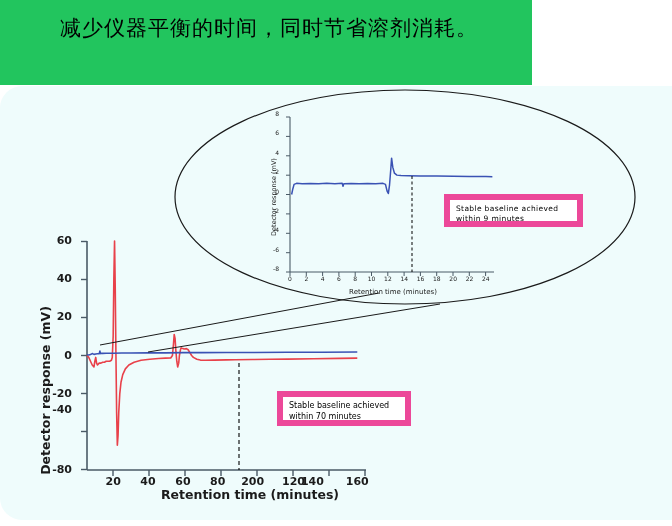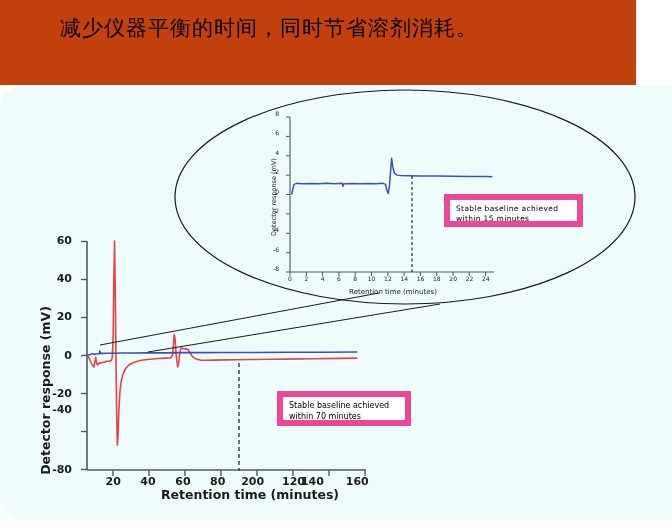--- a/index.html
+++ b/index.html
@@ -7,22 +7,22 @@
     width:672px;height:526px;
     background:#ffffff;
     font-family:"Liberation Sans",sans-serif;
     overflow:hidden;
     position:relative;
   }
   #slide{position:absolute;left:0;top:0;width:672px;height:526px;}
 
   
   .title-area{
-    position:absolute;left:0;top:0;width:636px;height:85px;
-    background:#c2410c;
+    position:absolute;left:0;top:0;width:532px;height:85px;
+    background:#22c55e;
   }
   .title-text{
     position:absolute;left:60px;top:14px;width:560px;
     font-family:"DejaVu Serif","Liberation Serif",serif;
     font-size:21px;
     color:#000000;
     letter-spacing:1px;
     white-space:nowrap;
   }
 
@@ -232,16 +232,16 @@
       <div class="tick-txt tick-inset" style="left: 460.84px; top: 275px; width: 50px;">24</div>
     </div>
 
   <div class="callout" id="callout-main">
     <span class="ln">Stable baseline achieved</span>
     <span class="ln">within 70 minutes</span>
   </div>
 
   <div class="callout" id="callout-inset">
     <span class="ln">Stable baseline achieved</span>
-    <span class="ln">within 15 minutes</span>
+    <span class="ln">within 9 minutes</span>
   </div>
 
 </div>
 
 </body></html>

